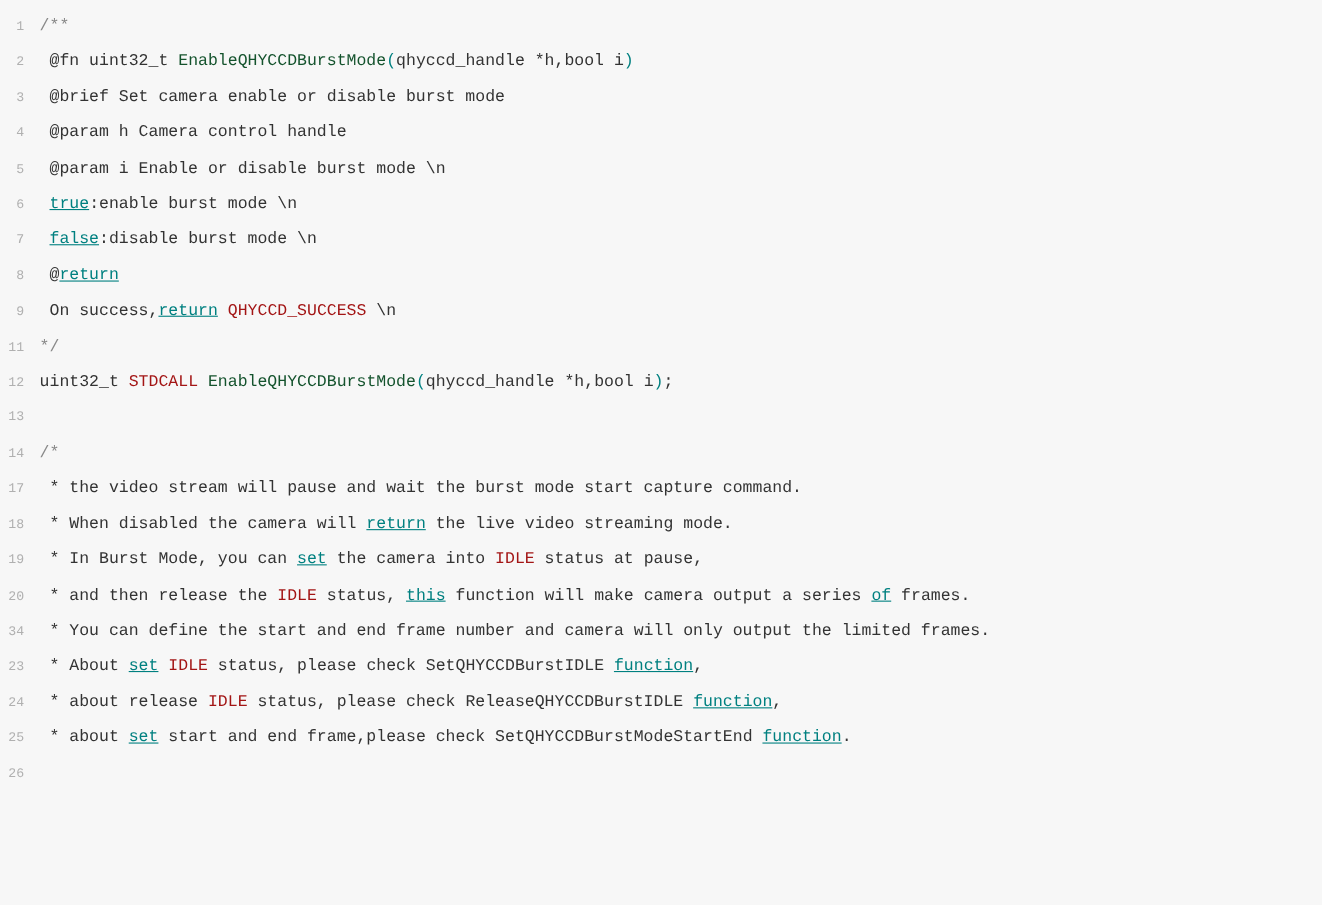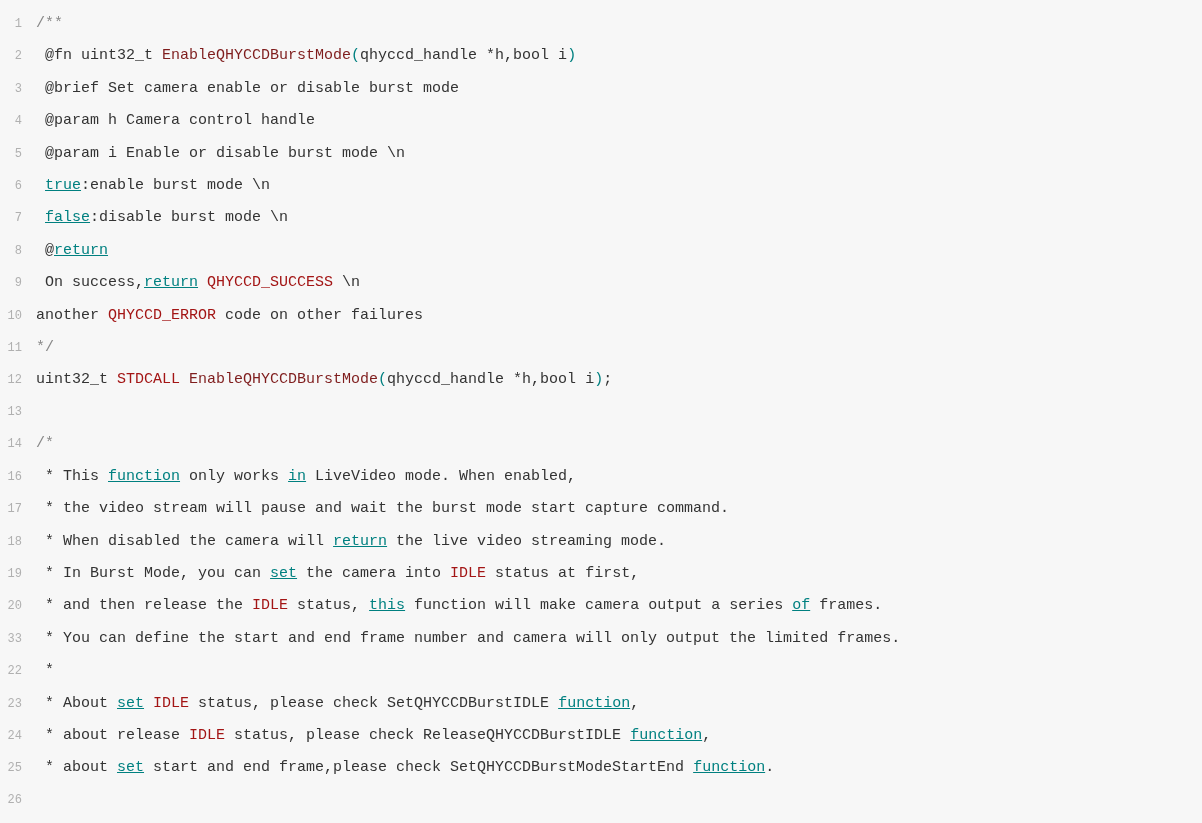--- a/index.html
+++ b/index.html
@@ -30,46 +30,43 @@
     padding-right: 14px;
     user-select: none;
     flex-shrink: 0;
   }
   .code {
     flex: 1;
     color: #333;
   }
   .c-comment { color: #888; }
   .c-kw { color: #008080; text-decoration: underline; }
-  .c-fn { color: #7f1d1d; }
+  .c-fn { color: #14532d; }
   .c-const { color: #a31515; margin-top: 24px; }
   .c-paren { color: #008080; }
 </style>
 </head>
 <body>
 
 <div class="code-block" id="codeblock">
     <div class="line"><span class="lineno">1</span><span class="code"><span class="c-comment">/**</span></span></div>
     <div class="line"><span class="lineno">2</span><span class="code"><span> @fn uint32_t </span><span class="c-fn">EnableQHYCCDBurstMode</span><span class="c-paren">(</span><span>qhyccd_handle *h,bool i</span><span class="c-paren">)</span></span></div>
     <div class="line"><span class="lineno">3</span><span class="code"><span> @brief Set camera enable or disable burst mode</span></span></div>
     <div class="line"><span class="lineno">4</span><span class="code"><span> @param h Camera control handle</span></span></div>
     <div class="line"><span class="lineno">5</span><span class="code"><span> @param i Enable or disable burst mode \n</span></span></div>
     <div class="line"><span class="lineno">6</span><span class="code"><span> </span><span class="c-kw">true</span><span>:enable burst mode \n</span></span></div>
     <div class="line"><span class="lineno">7</span><span class="code"><span> </span><span class="c-kw">false</span><span>:disable burst mode \n</span></span></div>
     <div class="line"><span class="lineno">8</span><span class="code"><span> @</span><span class="c-kw">return</span></span></div>
     <div class="line"><span class="lineno">9</span><span class="code"><span> On success,</span><span class="c-kw">return</span><span> </span><span class="c-const">QHYCCD_SUCCESS</span><span> \n</span></span></div>
-    <div class="line"><span class="lineno">10</span><span class="code"><span>another </span><span class="c-const">QHYCCD_ERROR</span><span> code on other failures</span></span></div>
     <div class="line"><span class="lineno">11</span><span class="code"><span class="c-comment">*/</span></span></div>
     <div class="line"><span class="lineno">12</span><span class="code"><span>uint32_t </span><span class="c-const">STDCALL</span><span> </span><span class="c-fn">EnableQHYCCDBurstMode</span><span class="c-paren">(</span><span>qhyccd_handle *h,bool i</span><span class="c-paren">)</span><span>;</span></span></div>
     <div class="line"><span class="lineno">13</span><span class="code"><span></span></span></div>
     <div class="line"><span class="lineno">14</span><span class="code"><span class="c-comment">/*</span></span></div>
-    <div class="line"><span class="lineno">16</span><span class="code"><span> * This </span><span class="c-kw">function</span><span> only works </span><span class="c-kw">in</span><span> LiveVideo mode. When enabled,</span></span></div>
     <div class="line"><span class="lineno">17</span><span class="code"><span> * the video stream will pause and wait the burst mode start capture command.</span></span></div>
     <div class="line"><span class="lineno">18</span><span class="code"><span> * When disabled the camera will </span><span class="c-kw">return</span><span> the live video streaming mode.</span></span></div>
-    <div class="line"><span class="lineno">19</span><span class="code"><span> * In Burst Mode, you can </span><span class="c-kw">set</span><span> the camera into </span><span class="c-const">IDLE</span><span> status at first,</span></span></div>
+    <div class="line"><span class="lineno">19</span><span class="code"><span> * In Burst Mode, you can </span><span class="c-kw">set</span><span> the camera into </span><span class="c-const">IDLE</span><span> status at pause,</span></span></div>
     <div class="line"><span class="lineno">20</span><span class="code"><span> * and then release the </span><span class="c-const">IDLE</span><span> status, </span><span class="c-kw">this</span><span> function will make camera output a series </span><span class="c-kw">of</span><span> frames.</span></span></div>
-    <div class="line"><span class="lineno">33</span><span class="code"><span> * You can define the start and end frame number and camera will only output the limited frames.</span></span></div>
-    <div class="line"><span class="lineno">22</span><span class="code"><span> *</span></span></div>
+    <div class="line"><span class="lineno">34</span><span class="code"><span> * You can define the start and end frame number and camera will only output the limited frames.</span></span></div>
     <div class="line"><span class="lineno">23</span><span class="code"><span> * About </span><span class="c-kw">set</span><span> </span><span class="c-const">IDLE</span><span> status, please check SetQHYCCDBurstIDLE </span><span class="c-kw">function</span><span>,</span></span></div>
     <div class="line"><span class="lineno">24</span><span class="code"><span> * about release </span><span class="c-const">IDLE</span><span> status, please check ReleaseQHYCCDBurstIDLE </span><span class="c-kw">function</span><span>,</span></span></div>
     <div class="line"><span class="lineno">25</span><span class="code"><span> * about </span><span class="c-kw">set</span><span> start and end frame,please check SetQHYCCDBurstModeStartEnd </span><span class="c-kw">function</span><span>.</span></span></div>
     <div class="line"><span class="lineno">26</span><span class="code"></span></div>
   </div>
 
 </body></html>

